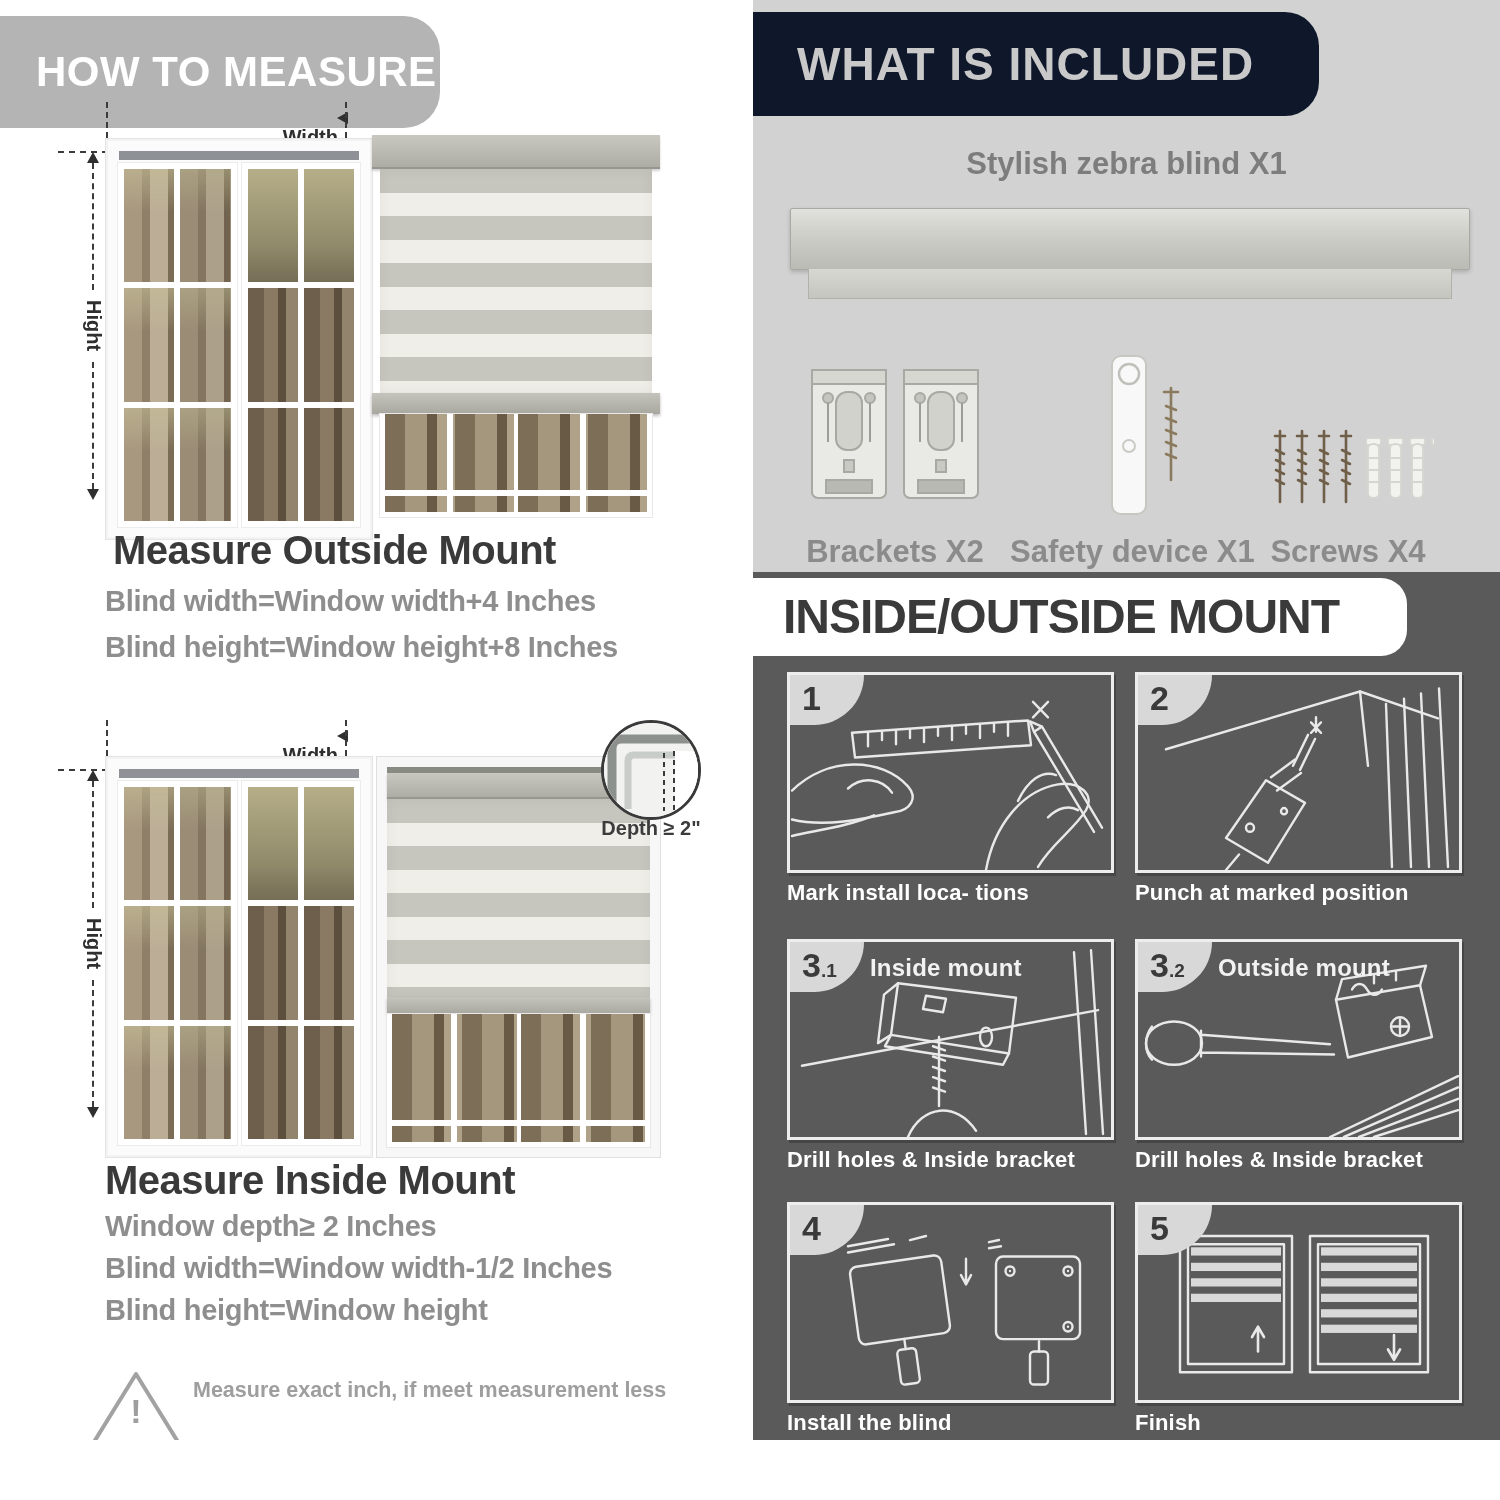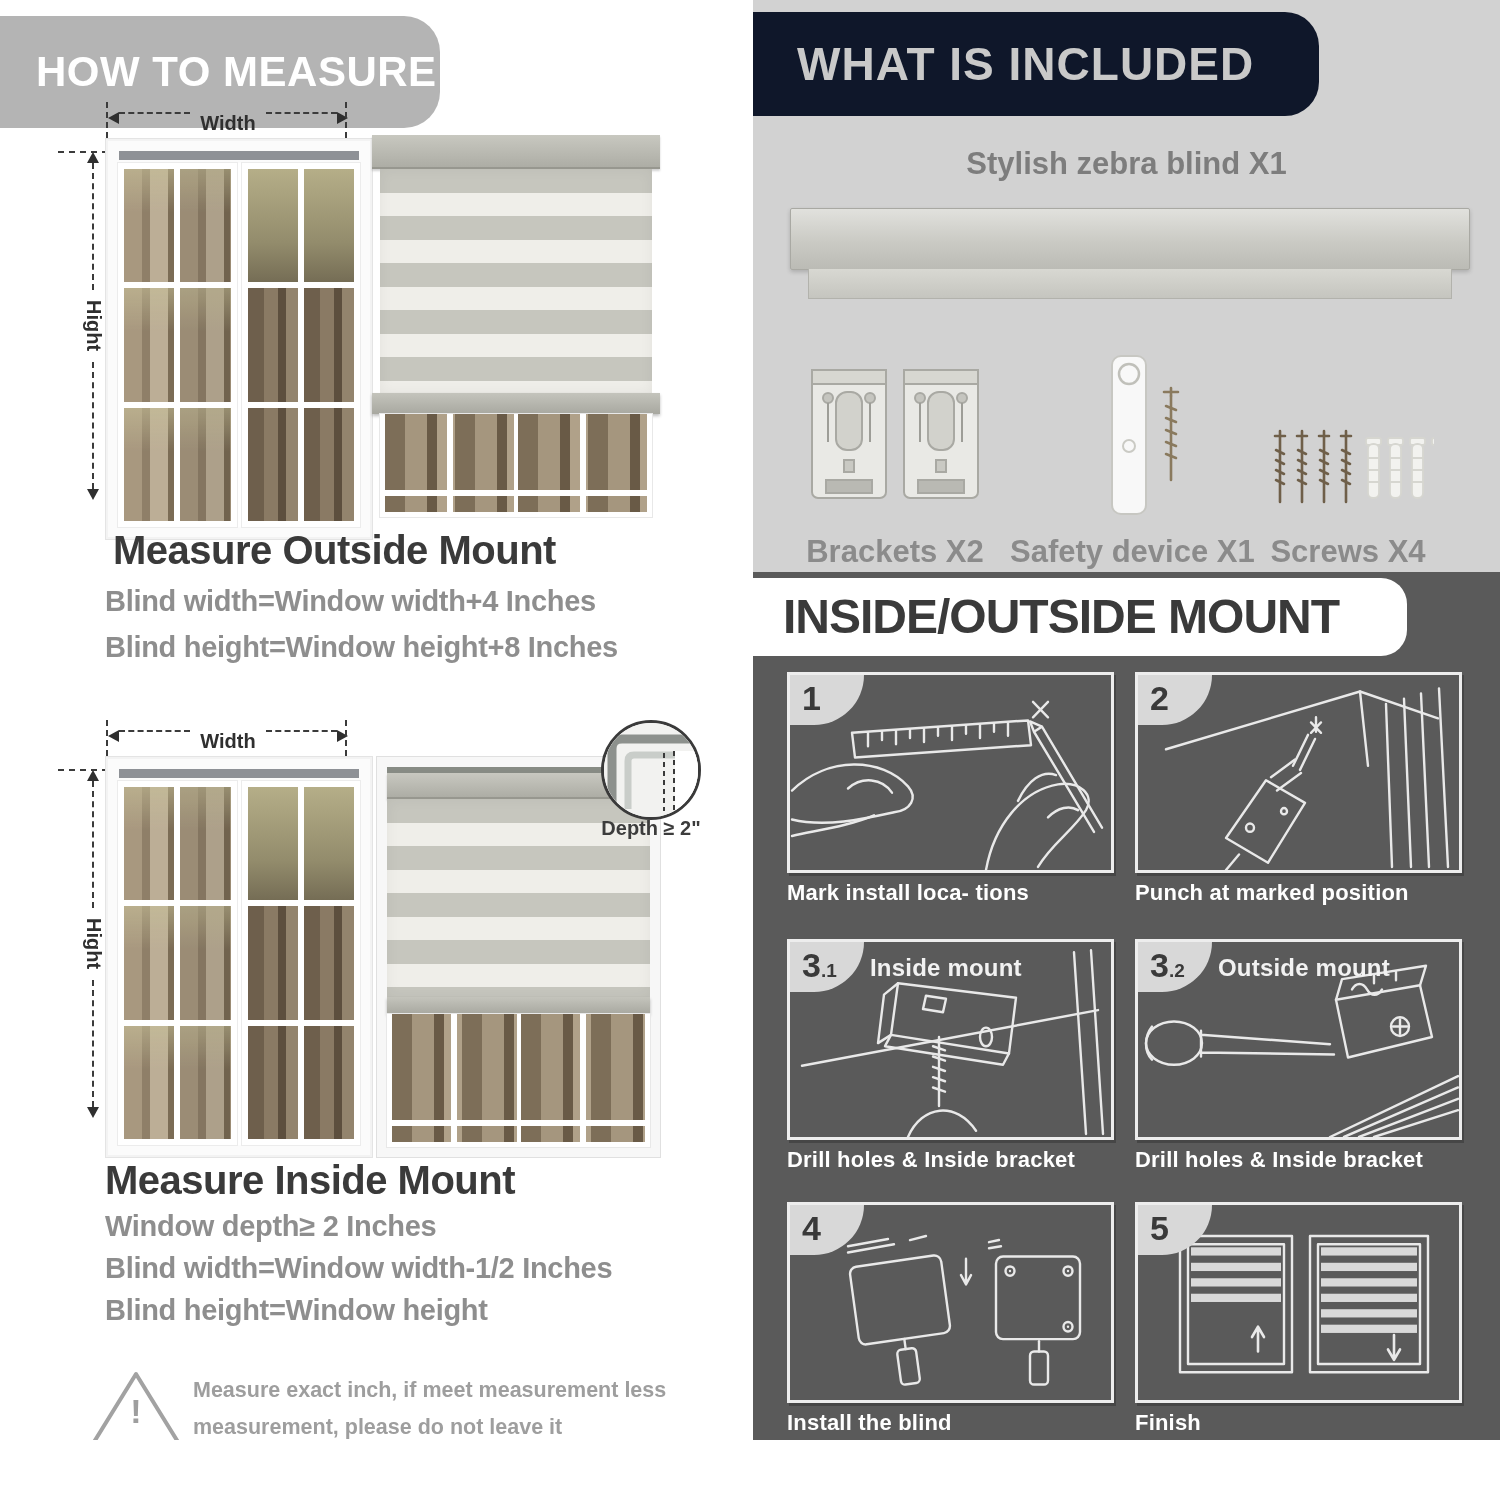--- a/index.html
+++ b/index.html
@@ -6,21 +6,21 @@
   .stage{position:relative;width:1500px;height:1440px;background:#fff;overflow:hidden;
          font-family:"Liberation Sans", sans-serif;}
   .abs{position:absolute;}
 
   
   .hdr-left{position:absolute;left:0;top:16px;width:404px;height:112px;
     background:var(--header-gray,#b4b4b4);border-radius:0 36px 36px 0;
     color:#fff;font-size:42px;font-weight:bold;line-height:112px;padding-left:36px;letter-spacing:.5px;}
 
   
-  .wm{position:absolute;display:flex;align-items:flex-start;height:24px;}
+  .wm{position:absolute;display:flex;align-items:flex-end;height:24px;flex-direction:column;}
   .wm .dash{flex:1;height:0;border-top:2px dashed #3b3b3b;}
   .mlab{font-size:20px;font-weight:bold;color:#2f2f2f;padding:0 10px;white-space:nowrap;}
   .ah{width:0;height:0;border:6px solid transparent;}
   .ah.l{border-right:11px solid #2f2f2f;border-left:0;}
   .ah.r{border-left:11px solid #2f2f2f;border-right:0;}
   .tick{position:absolute;height:36px;width:0;border-left:2px dashed #3b3b3b;}
   .tick-h{position:absolute;width:50px;height:0;border-top:2px dashed #3b3b3b;}
   .hm{position:absolute;display:flex;flex-direction:column;align-items:center;width:26px;}
   .hm .dashv{flex:1;width:0;border-left:2px dashed #3b3b3b;}
   .mlabv{writing-mode:vertical-rl;font-size:20px;font-weight:bold;color:#2f2f2f;padding:10px 0;}
@@ -237,21 +237,20 @@
   <p class="gline" style="left:105px;top:1210px;">Window depth≥ 2 Inches</p>
   <p class="gline" style="left:105px;top:1252px;">Blind width=Window width-1/2 Inches</p>
   <p class="gline" style="left:105px;top:1294px;">Blind height=Window height</p>
 
   <svg class="warn-tri" viewBox="0 0 92 80">
     <path d="M46,6 L88,74 L4,74 Z" fill="none" stroke="#a2a2a2" stroke-width="4" stroke-linejoin="round"></path>
   </svg>
   <div class="warn-bang">!</div>
   <div class="warn-text">
     <div>Measure exact inch, if meet measurement less</div>
-    <div>measurement, please do not leave it</div>
   </div>
 
   <div class="lightbg"></div>
   <div class="darkbg"></div>
 
   <div class="hdr-included">WHAT IS INCLUDED</div>
   <div class="blind-name">Stylish zebra blind X1</div>
 
   <div class="rail-main"></div>
   <div class="rail-sub"></div>

